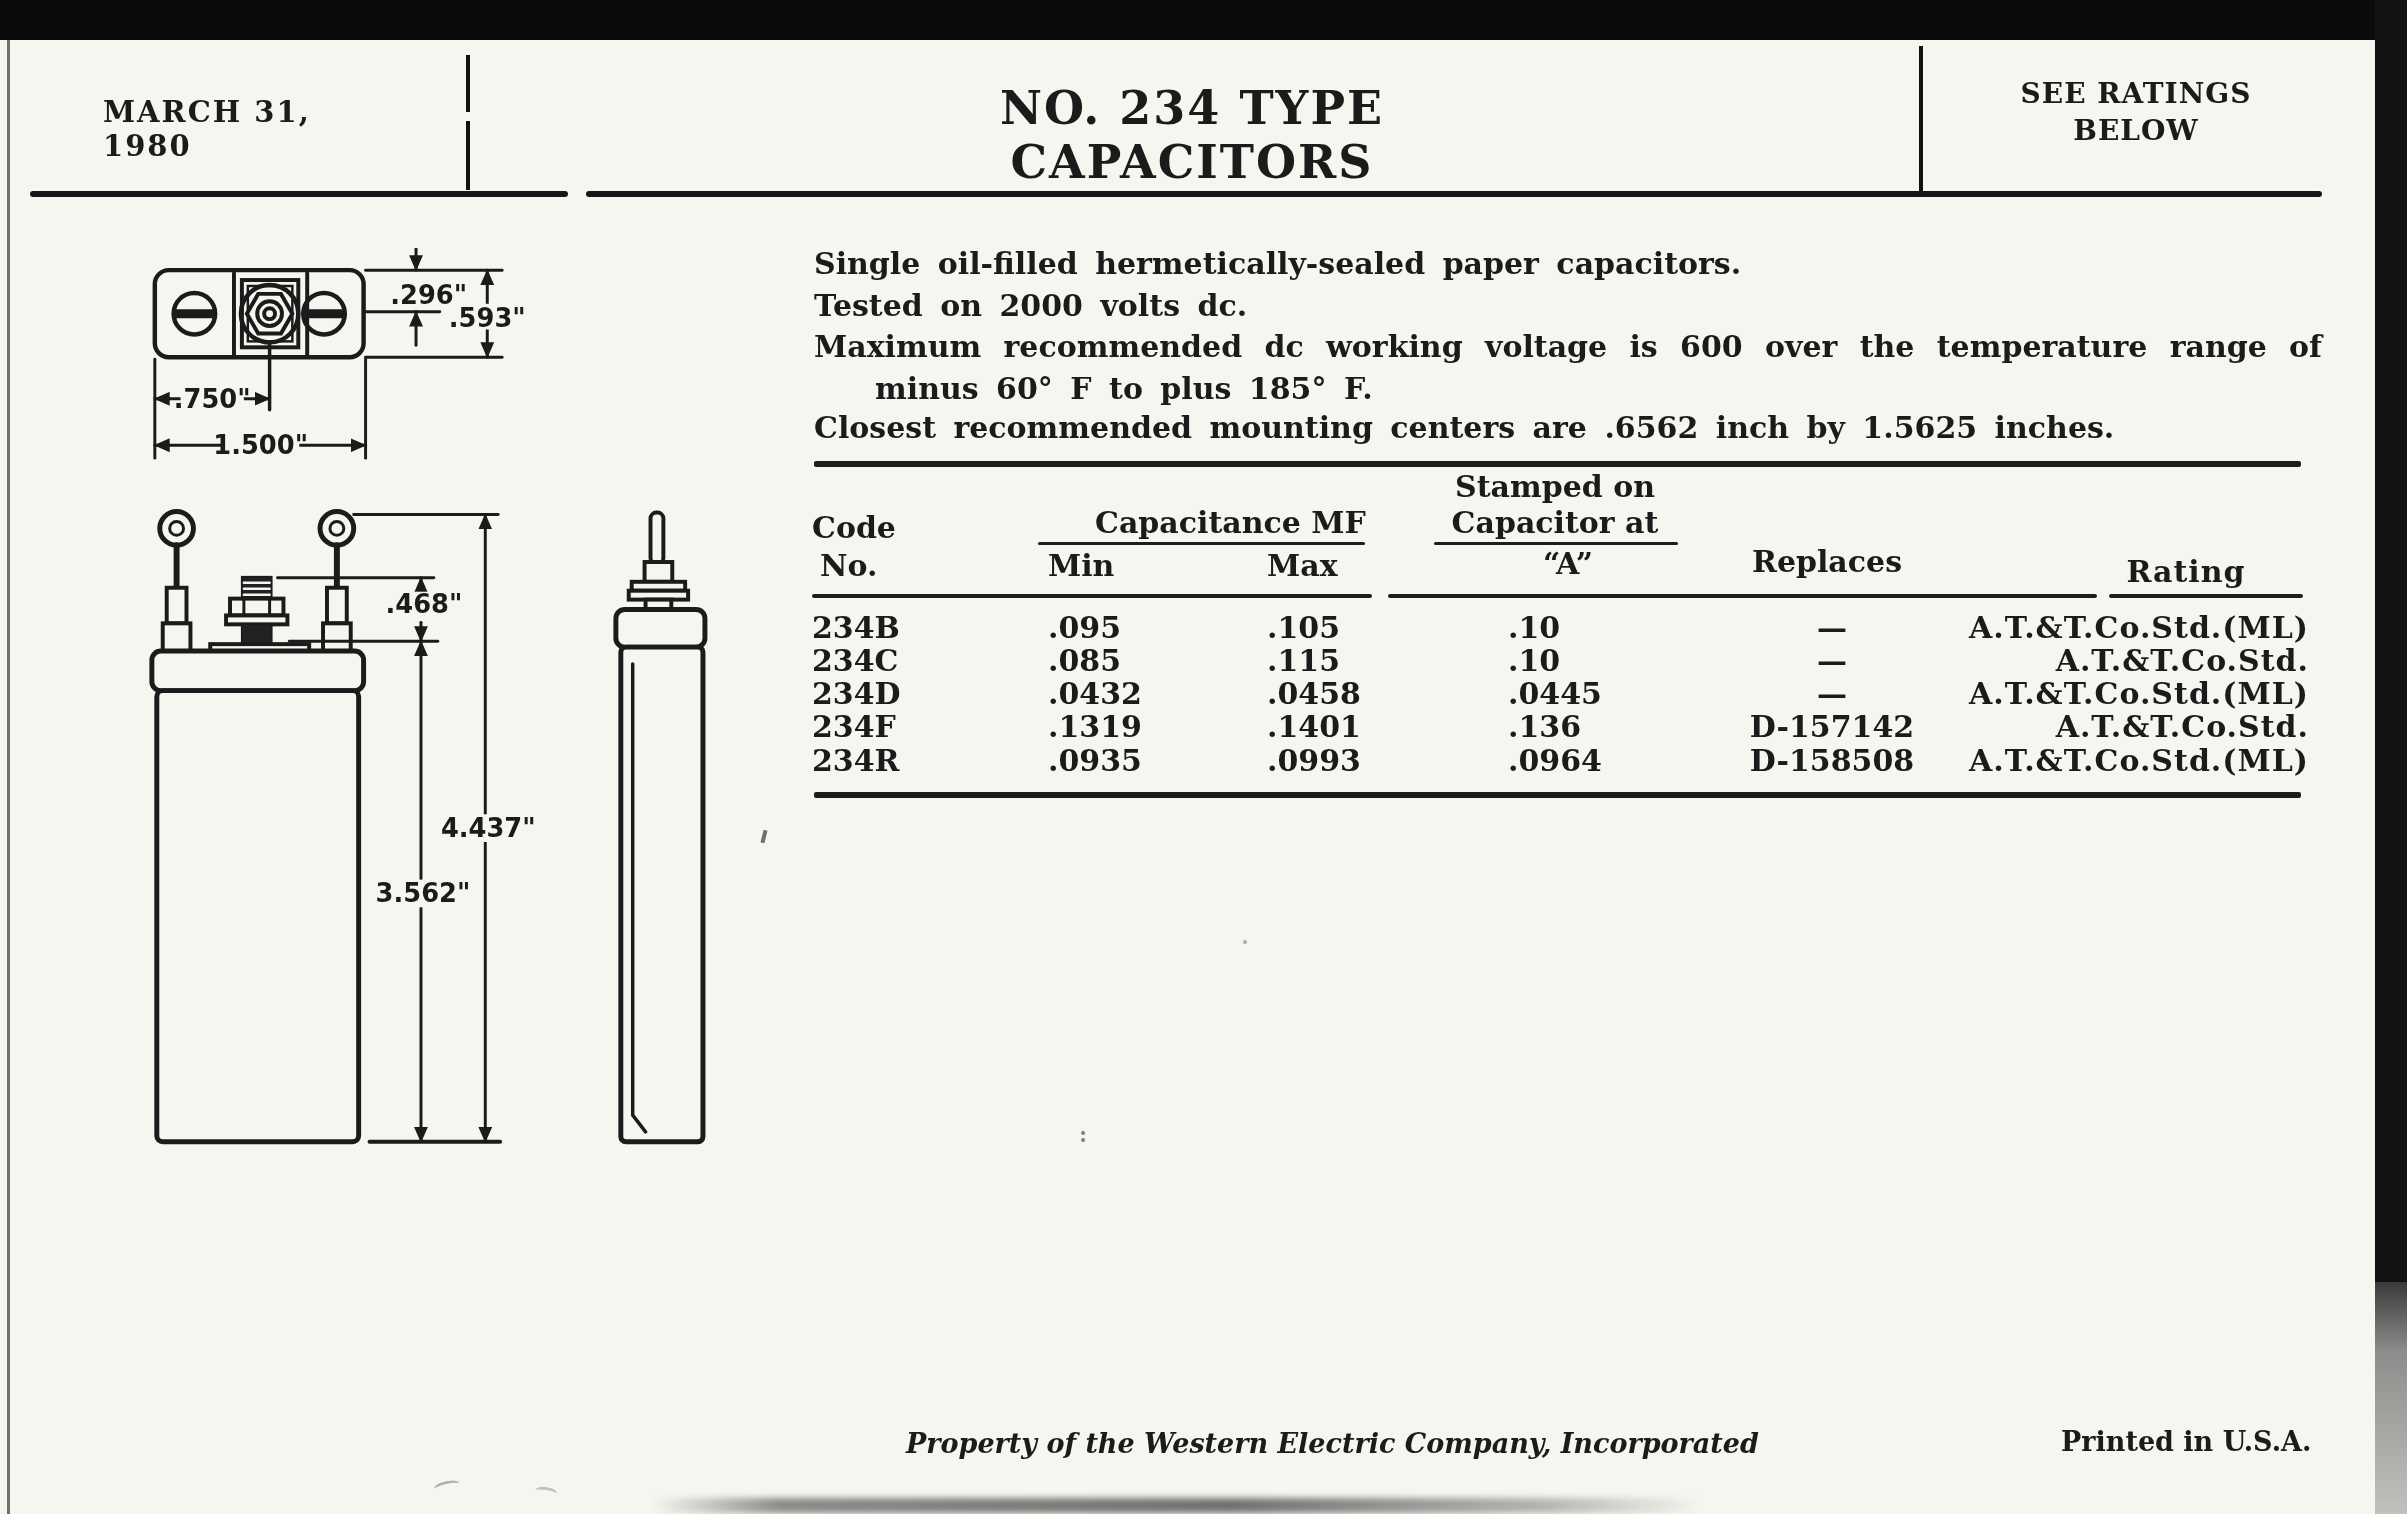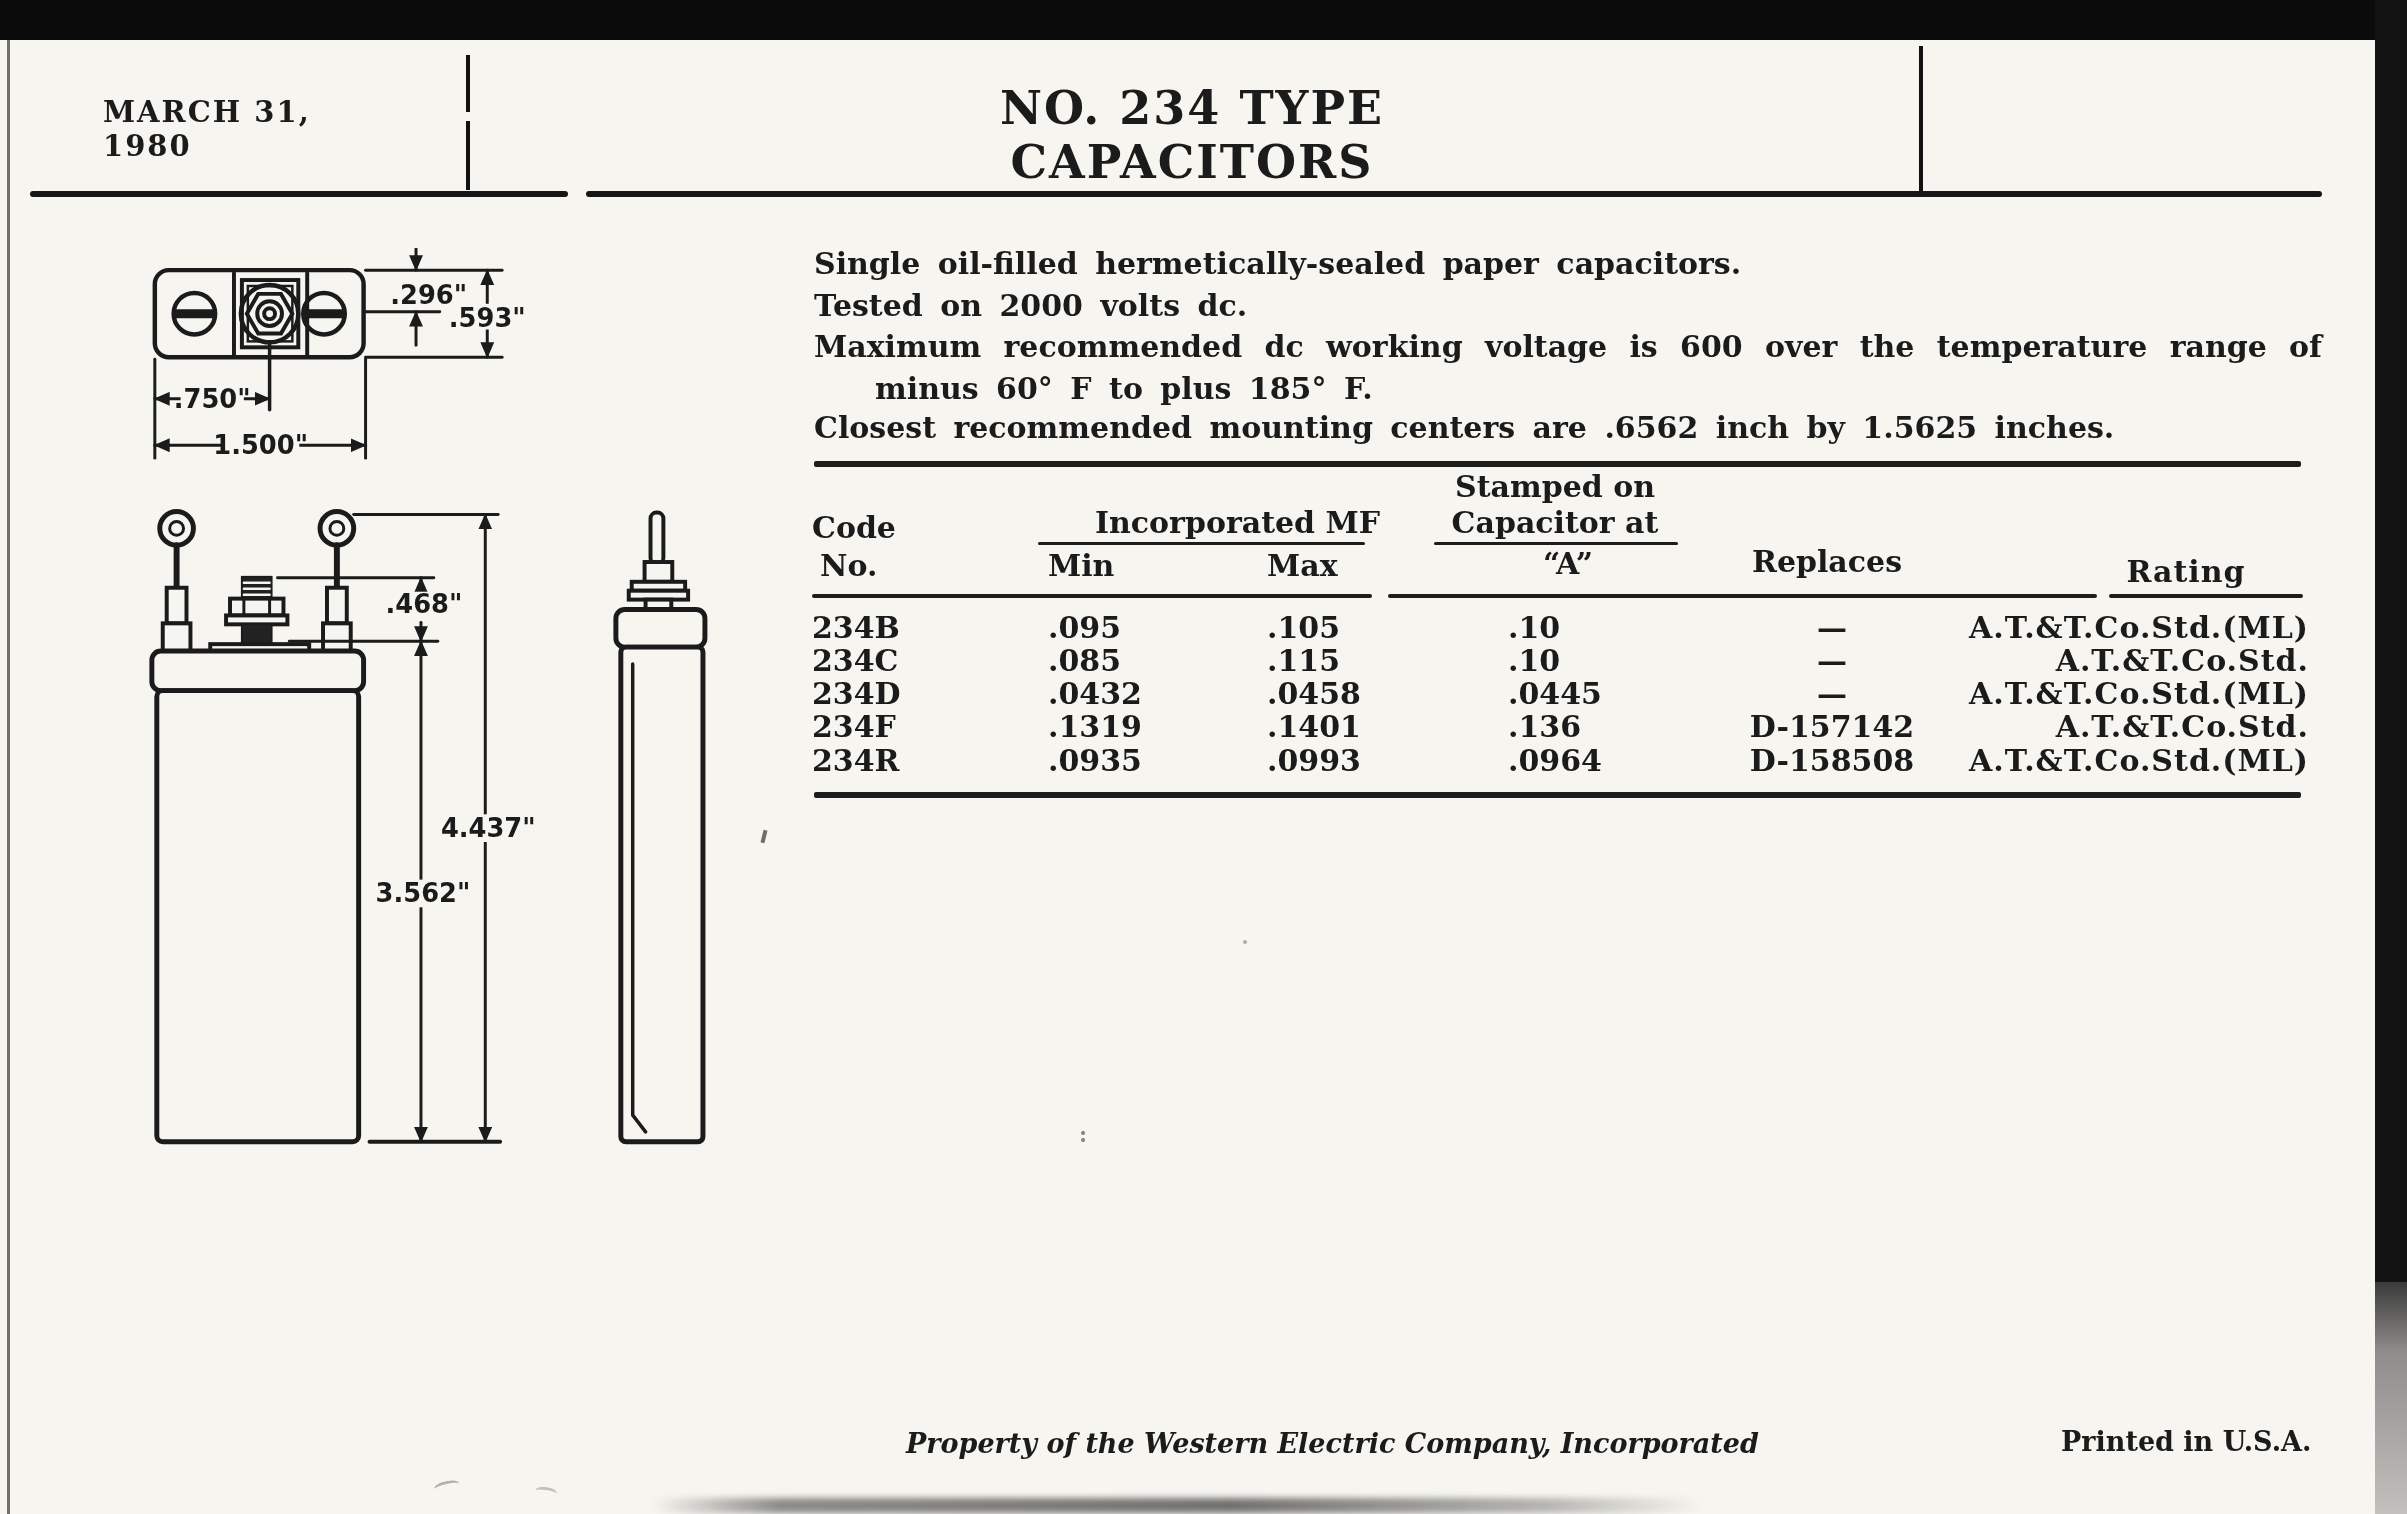--- a/index.html
+++ b/index.html
@@ -92,20 +92,24 @@
   <div class="scan-left-line"></div>
   <div class="scan-smudge-bottom"></div>
   <div class="speck-a"></div>
   <div class="speck-b"></div>
   <div class="speck-colon">:</div>
   <div class="speck-dot"></div>
   <div class="speck-tick"></div>
 
   <div class="hdr-date">MARCH 31, 1980</div>
   <div class="hdr-title">NO. 234 TYPE CAPACITORS</div>
+  <div class="hdr-ratings">
+    <div>SEE RATINGS</div>
+    <div>BELOW</div>
+  </div>
   <div class="hdr-tick-1"></div>
   <div class="hdr-tick-2"></div>
   <div class="hdr-vdivider"></div>
   <div class="hdr-rule-left"></div>
   <div class="hdr-rule-right"></div>
 
   <div class="desc">
     <div class="dline d1">Single oil-filled hermetically-sealed paper capacitors.</div>
     <div class="dline d2">Tested on 2000 volts dc.</div>
     <div class="dline d3">Maximum recommended dc working voltage is 600 over the temperature range of</div>
@@ -117,21 +121,21 @@
     <div class="rule t-top-rule"></div>
     <div class="rule t-underline-cap"></div>
     <div class="rule t-underline-stamp"></div>
     <div class="rule t-hd-rule-1"></div>
     <div class="rule t-hd-rule-2"></div>
     <div class="rule t-hd-rule-3"></div>
     <div class="rule t-bottom-rule"></div>
 
     <div class="th th-code1">Code</div>
     <div class="th th-code2">No.</div>
-    <div class="th th-cap">Incorporated MF</div>
+    <div class="th th-cap">Capacitance MF</div>
     <div class="th th-min">Min</div>
     <div class="th th-max">Max</div>
     <div class="th th-stamp1">Stamped on</div>
     <div class="th th-stamp2">Capacitor at</div>
     <div class="th th-a">“A”</div>
     <div class="th th-rep">Replaces</div>
     <div class="th th-rat">Rating</div>
 
     <div class="trow r1">
       <span class="tc c-code">234B</span>

